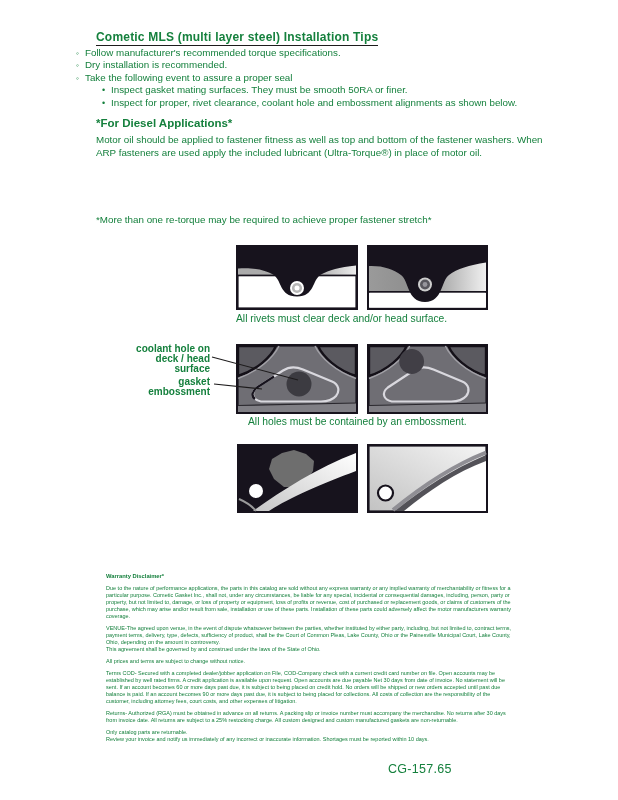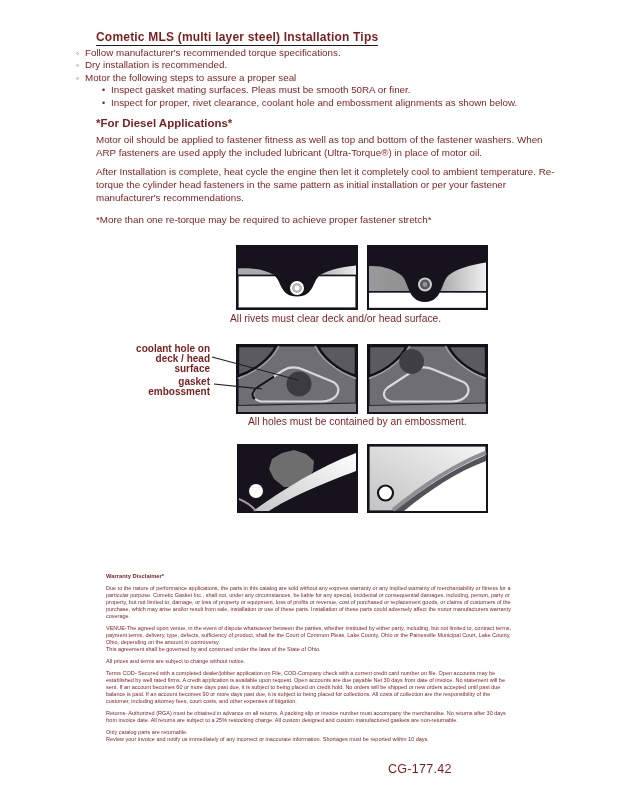--- a/index.html
+++ b/index.html
@@ -1,18 +1,18 @@
 <!DOCTYPE html>
 <html><head>
 <meta charset="utf-8">
 <style>
   html,body{margin:0;padding:0;background:#ffffff;}
   .page{
     position:relative;width:618px;height:800px;background:#ffffff;
-    font-family:"Liberation Sans",sans-serif;color:#7f1d1d;overflow:hidden;
+    font-family:"Liberation Sans",sans-serif;color:#15803d;overflow:hidden;
   }
   .abs{position:absolute;}
   .title{
     font-weight:bold;font-size:12px;letter-spacing:.2px;
     border-bottom:1.4px solid #1d1b1c;padding-bottom:1px;display:inline-block;
   }
   .bullets{font-size:9.8px;line-height:12.4px;width:470px;}
   .b-row{display:flex;}
   .b-marker{width:9px;flex:0 0 9px;font-size:8.5px;line-height:12.4px;}
   .b-sub{margin-left:26px;}
@@ -43,35 +43,34 @@
     <div class="b-row">
       <span class="b-marker">◦</span>
       <span>Follow manufacturer's recommended torque specifications.</span>
     </div>
     <div class="b-row">
       <span class="b-marker">◦</span>
       <span>Dry installation is recommended.</span>
     </div>
     <div class="b-row">
       <span class="b-marker">◦</span>
-      <span>Motor the following steps to assure a proper seal</span>
+      <span>Take the following event to assure a proper seal</span>
     </div>
     <div class="b-row b-sub">
       <span class="b-marker">•</span>
-      <span>Inspect gasket mating surfaces.  Pleas must be smooth 50RA or finer.</span>
+      <span>Inspect gasket mating surfaces.  They must be smooth 50RA or finer.</span>
     </div>
     <div class="b-row b-sub">
       <span class="b-marker">•</span>
       <span>Inspect for proper, rivet clearance, coolant hole and embossment alignments as shown below.</span>
     </div>
   </div>
 
   <div class="abs h-diesel" style="left:96px;top:117px;">*For Diesel Applications*</div>
   <div class="abs para" style="left:96px;top:134px;">Motor oil should be applied to fastener fitness as well as top and bottom of the fastener washers. When ARP fasteners are used apply the included lubricant (Ultra-Torque®) in place of motor oil.</div>
-  <div class="abs para" style="left:96px;top:166px;">After Installation is complete, heat cycle the engine then let it completely cool to ambient temperature. Re-torque the cylinder head fasteners in the same pattern as initial installation or per your fastener manufacturer's recommendations.</div>
   <div class="abs para" style="left:96px;top:214px;">*More than one re-torque may be required to achieve proper fastener stretch*</div>
 
   <div class="abs dg-head" style="left:236px;top:230px;width:122px;">RIGHT</div>
   <div class="abs dg-head" style="left:367px;top:230px;width:121px;">WRONG</div>
 
   <div class="panel" style="left:236px;top:245px;width:122px;height:65px;">
     <svg viewBox="0 0 122 65" preserveAspectRatio="none">
       <defs>
         <linearGradient id="gr1" x1="0" y1="0" x2="1" y2="0">
           <stop offset="0" stop-color="#8f8f8f"></stop>
@@ -102,21 +101,21 @@
       <rect x="2" y="16" width="117" height="30" fill="url(#gw1)"></rect>
       <rect x="2" y="47.7" width="117" height="15" fill="#ffffff"></rect>
       <rect x="2" y="46" width="117" height="1.7" fill="#17131d"></rect>
       <path d="M2,2 H119 V17.5 C102,20 90,24 82,30 C74,35.5 76,57 58,57 C40,57 42,35.5 34,30 C26,24 16,20.5 2,21 Z" fill="#17131d"></path>
       <circle cx="58" cy="39.5" r="7" fill="#cdcdcd"></circle>
       <circle cx="58" cy="39.5" r="5" fill="#57565c"></circle>
       <circle cx="58" cy="39.5" r="2.4" fill="#96959b"></circle>
     </svg>
   </div>
 
-  <div class="abs dg-cap" style="left:230px;top:313px;">All rivets must clear deck and/or head surface.</div>
+  <div class="abs dg-cap" style="left:236px;top:313px;">All rivets must clear deck and/or head surface.</div>
 
   <div class="abs dg-head" style="left:236px;top:329px;width:122px;">RIGHT</div>
   <div class="abs dg-head" style="left:367px;top:329px;width:121px;">WRONG</div>
 
   <div class="abs dg-label" style="left:118px;top:344px;width:92px;">coolant hole on
 deck / head surface</div>
   <div class="abs dg-label" style="left:116px;top:377px;width:94px;">gasket embossment</div>
 
   <div class="panel" style="left:236px;top:344px;width:122px;height:70px;">
     <svg viewBox="0 0 122 70" preserveAspectRatio="none">
@@ -195,15 +194,15 @@
     <p class="fp">Due to the nature of performance applications, the parts in this catalog are sold without any express warranty or any implied warranty of merchantability or fitness for a particular purpose.  Cometic Gasket Inc., shall not, under any circumstances, be liable for any special, incidental or consequential damages, including, person, party or property, but not limited to, damage, or loss of property or equipment, loss of profits or revenue, cost of purchased or replacement goods, or claims of customers of the purchase, which may arise and/or result from sale, installation or use of these parts.  Installation of these parts could adversely affect the motor manufacturers warranty coverage.</p>
     <p class="fp">VENUE-The agreed upon venue, in the event of dispute whatsoever between the parties, whether instituted by either party, including, but not limited to, contract terms, payment terms, delivery, type, defects, sufficiency of product, shall be the Court of Common Pleas, Lake County, Ohio or the Painesville Municipal Court, Lake County, Ohio, depending on the amount in controversy.
 This agreement shall be governed by and construed under the laws of the State of Ohio.</p>
     <p class="fp">All prices and terms are subject to change without notice.</p>
     <p class="fp">Terms COD- Secured with a completed dealer/jobber application on File, COD-Company check with a current credit card number on file.  Open accounts may be established by well rated firms.  A credit application is available upon request.  Open accounts are due payable Net 30 days from date of invoice.  No statement will be sent.  If an account becomes 60 or more days past due, it is subject to being placed on credit hold.  No orders will be shipped or new orders accepted until past due balance is paid.  If an account becomes 90 or more days past due, it is subject to being placed for collections.  All costs of collection are the responsibility of the customer, including attorney fees, court costs, and other expenses of litigation.</p>
     <p class="fp">Returns- Authorized (RGA) must be obtained in advance on all returns.  A packing slip or invoice number must accompany the merchandise.  No returns after 30 days from invoice date.  All returns are subject to a 25% restocking charge.  All custom designed and custom manufactured gaskets are non-returnable.</p>
     <p class="fp">Only catalog parts are returnable.
 Review your invoice and notify us immediately of any incorrect or inaccurate information.  Shortages must be reported within 10 days.</p>
   </div>
 
-  <div class="abs footer" style="left:388px;top:762px;">CG-177.42</div>
+  <div class="abs footer" style="left:388px;top:762px;">CG-157.65</div>
 
 </div>
 
 </body></html>

